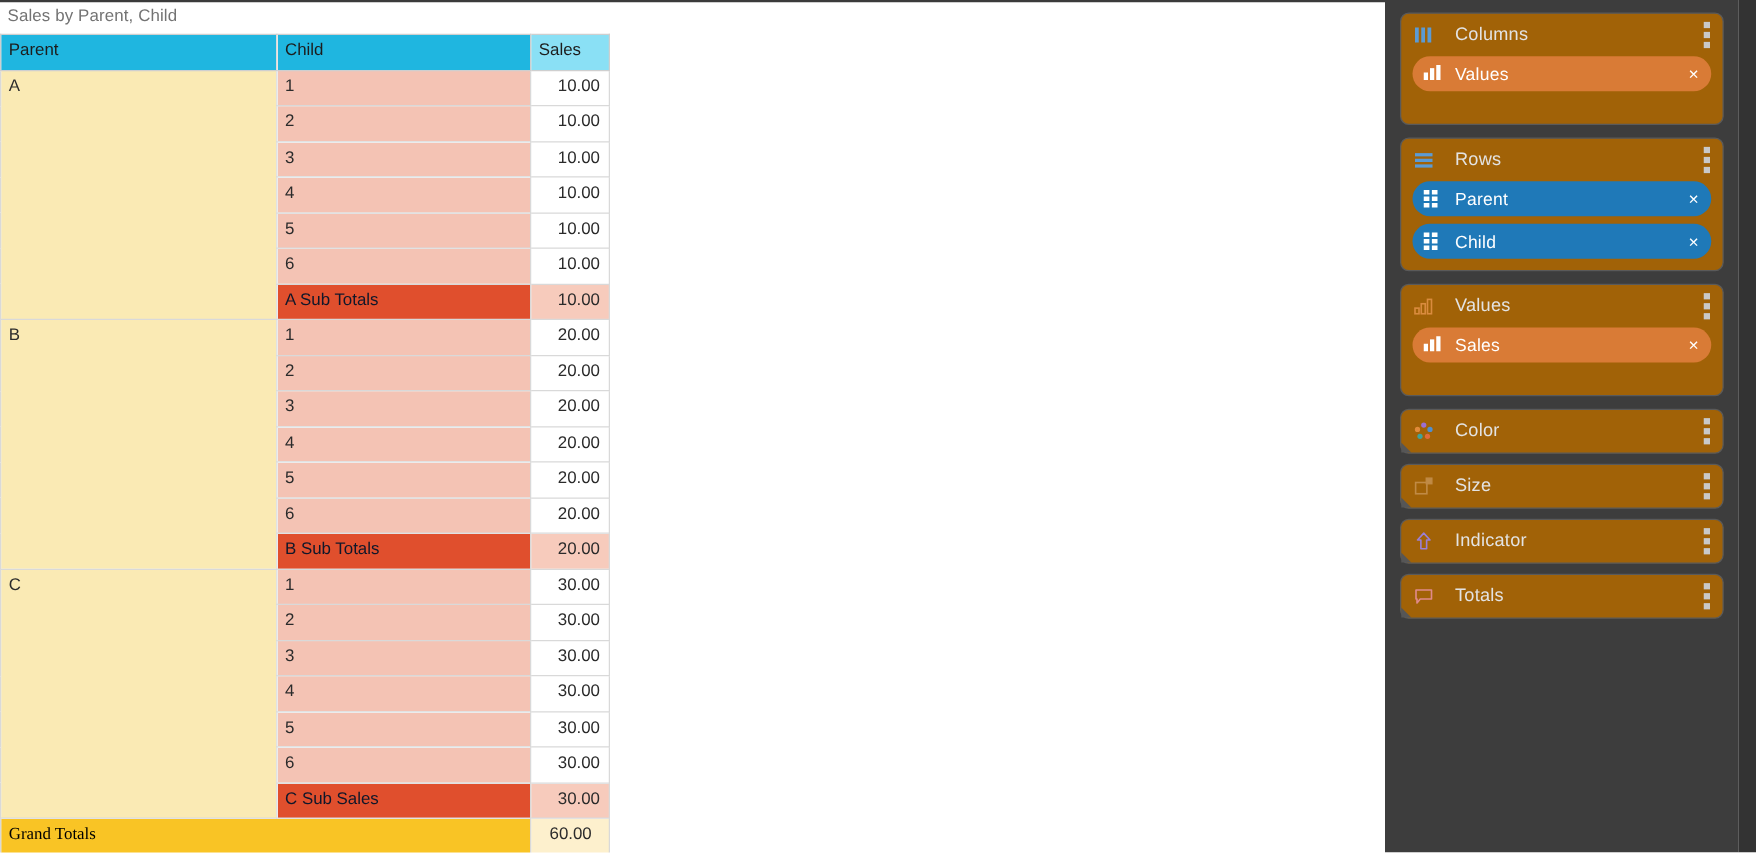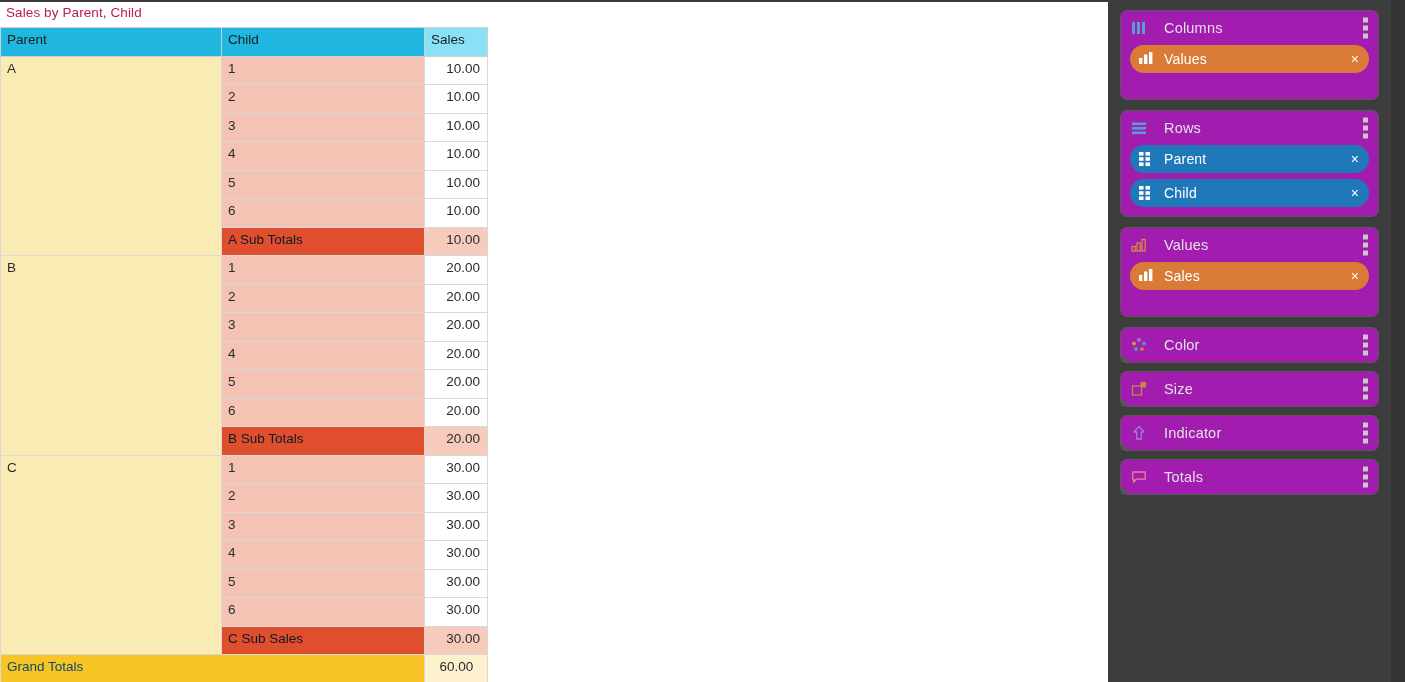--- a/index.html
+++ b/index.html
@@ -20,21 +20,21 @@
   }
 
   
   .canvas {
     position: absolute; left: 0; top: 2px;
     width: 1108px; height: 680px;
     background: #ffffff;
   }
   .viz-title {
     position: absolute; left: 6px; top: 3px;
-    font-size: 13.5px; color: #be185d;
+    font-size: 13.5px; color: #737373;
     letter-spacing: .1px; white-space: nowrap;
   }
   .pivot {
     position: absolute; left: 0px; top: 25px;
     border-collapse: collapse;
     table-layout: fixed;
     font-size: 13.5px;
     color: #2b2b2b;
   }
   .pivot col.c-parent { width: 221px; }
@@ -56,38 +56,38 @@
   th.h-dim   { background: #1fb6e0; color: #1d1d1d; }
   th.h-meas  { background: #8ae0f5; color: #1d1d1d; text-align: left; }
 
   td.parent  { background: #faeab4; vertical-align: top; }
   td.child   { background: #f4c3b4; }
   td.sales   { background: #ffffff; text-align: right; padding-right: 7px; }
 
   td.sub-label { background: #e04f2d; color: #0f172a; }
   td.sub-value { background: #f7cbbc; text-align: right; padding-right: 7px; }
 
-  td.grand-label { background: #f9c425; color: #0c4a6e; }
+  td.grand-label { background: #f9c425; color: #000000; font-family: Liberation Serif, serif; }
   td.grand-value { background: #fdf0cd; text-align: center; padding-right: 5px; }
 
   
   .shelf-panel {
     position: absolute; left: 1108px; top: 0;
     width: 283px; height: 682px;
     background: #3d3d3d;
     padding: 10px 12px;
   }
   .panel-gutter {
     position: absolute; left: 1391px; top: 0;
     width: 14px; height: 682px;
     background: #333333;
   }
 
   .shelf {
-    background: #a21caf;
+    background: #a16207;
     border: 1px solid #5a5a5a;
     border-radius: 7px;
     margin-bottom: 10px;
     position: relative;
   }
   .shelf.collapsed { margin-bottom: 8px; }
 
   .shelf-head {
     display: flex; align-items: center;
     height: 34px; padding: 0 8px 0 9px;

